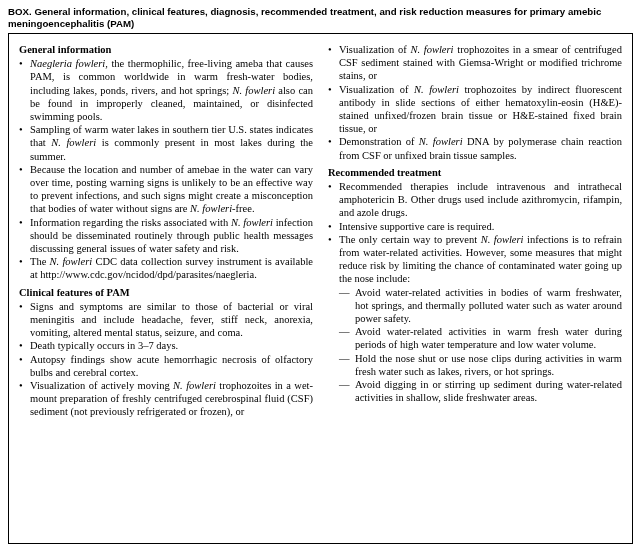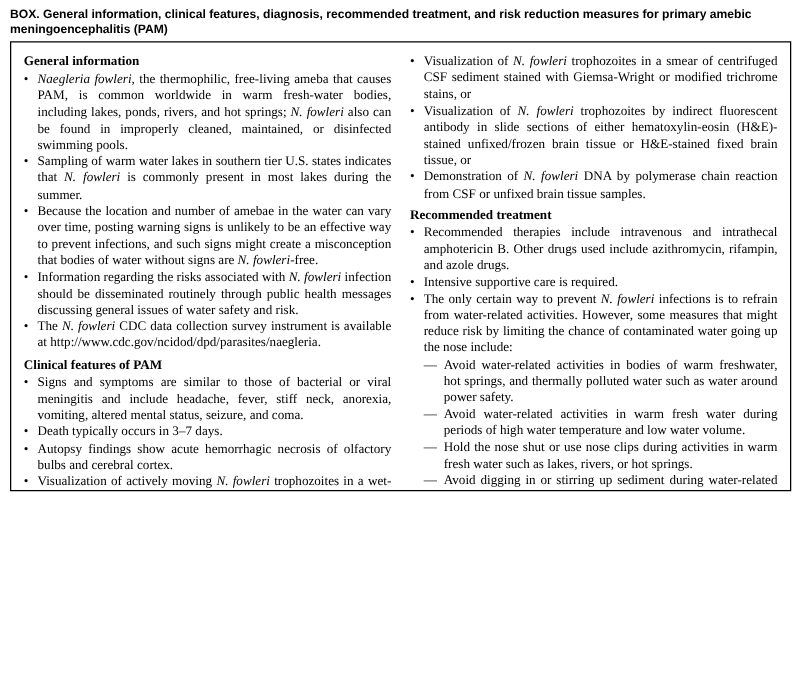--- a/index.html
+++ b/index.html
@@ -14,21 +14,21 @@
   .box-title {
     font-family: "Liberation Sans", "DejaVu Sans", sans-serif;
     font-weight: bold;
     font-size: 9.7px;
     line-height: 11.5px;
     margin: 0 0 4px 0;
     color: #000;
   }
   .box {
     border: 1.5px solid #000;
-    height: 360px;
+    height: 511px;
     padding: 9px 10px;
     display: flex;
     gap: 15px;
     overflow: hidden;
     background: #fff;
   }
   .col {
     flex: 1 1 0;
     font-size: 10.5px;
     line-height: 13.2px;

